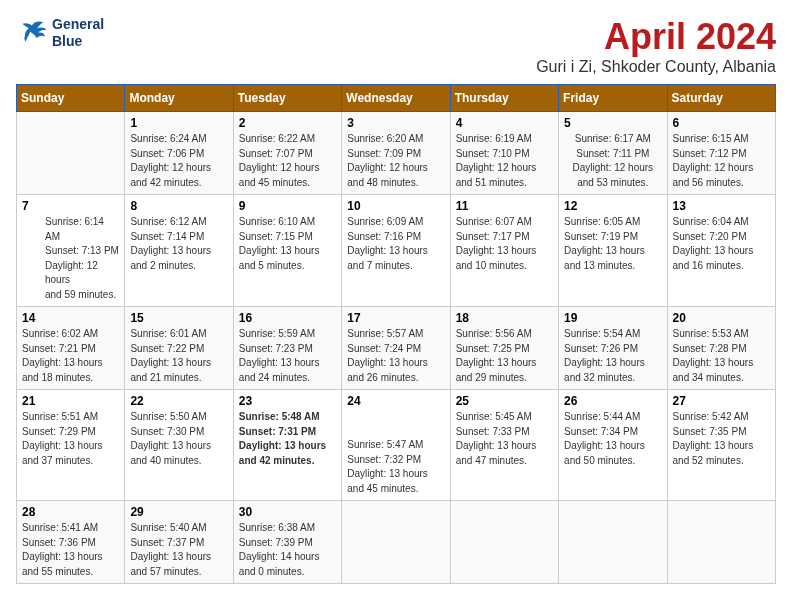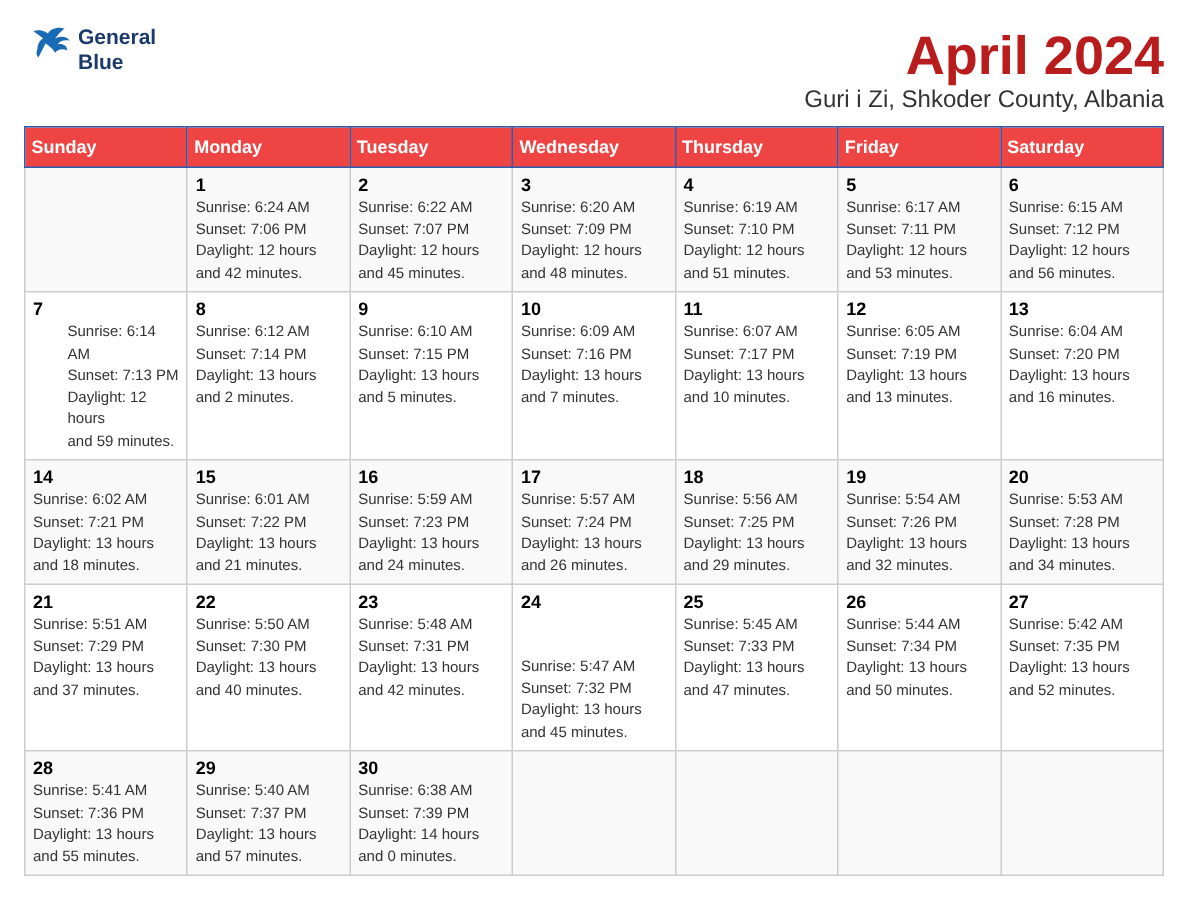--- a/index.html
+++ b/index.html
@@ -11,20 +11,21 @@
       padding: 16px;
     }
     .header-area {
       display: flex;
       justify-content: space-between;
       align-items: flex-start;
       margin-bottom: 8px;
     }
     .logo {
       display: flex;
+      align-items: center;
       gap: 4px;
     }
     .logo-text {
       font-size: 14px;
       font-weight: bold;
       color: #1a3a6b;
       line-height: 1.2;
     }
     .logo-bird {
       width: 32px;
@@ -41,21 +42,21 @@
     .calendar-subtitle {
       font-size: 16px;
       color: #333;
     }
     table {
       width: 100%;
       border-collapse: collapse;
       font-size: 10.5px;
     }
     thead tr th {
-      background-color: #ef4444;
+      background-color: #a16207;
       color: #fff;
       padding: 6px 4px;
       text-align: left;
       font-size: 12px;
       font-weight: bold;
       border: 1px solid #2a5db0;
     }
     tbody tr td {
       border: 1px solid #ccc;
       vertical-align: top;
@@ -143,21 +144,21 @@
         </td>
         <td>
           <span class="day-number">4</span>
           <div class="day-info" style="white-space: pre-line;">Sunrise: 6:19 AM
 Sunset: 7:10 PM
 Daylight: 12 hours
 and 51 minutes.</div>
         </td>
         <td>
           <span class="day-number">5</span>
-          <div class="day-info" style="white-space: pre-line;">Sunrise: 6:17 AM
+          <div class="day-info" style="white-space: pre-line; text-align: center;">Sunrise: 6:17 AM
 Sunset: 7:11 PM
 Daylight: 12 hours
 and 53 minutes.</div>
         </td>
         <td>
           <span class="day-number">6</span>
           <div class="day-info" style="white-space: pre-line;">Sunrise: 6:15 AM
 Sunset: 7:12 PM
 Daylight: 12 hours
 and 56 minutes.</div>
@@ -275,21 +276,21 @@
         </td>
         <td>
           <span class="day-number">22</span>
           <div class="day-info" style="white-space: pre-line;">Sunrise: 5:50 AM
 Sunset: 7:30 PM
 Daylight: 13 hours
 and 40 minutes.</div>
         </td>
         <td>
           <span class="day-number">23</span>
-          <div class="day-info" style="white-space: pre-line;">Sunrise: 5:48 AM
+          <div class="day-info" style="white-space: pre-line; font-weight: bold;">Sunrise: 5:48 AM
 Sunset: 7:31 PM
 Daylight: 13 hours
 and 42 minutes.</div>
         </td>
         <td>
           <span class="day-number">24</span>
           <div class="day-info" style="white-space: pre-line; margin-top: 30px;">Sunrise: 5:47 AM
 Sunset: 7:32 PM
 Daylight: 13 hours
 and 45 minutes.</div>

